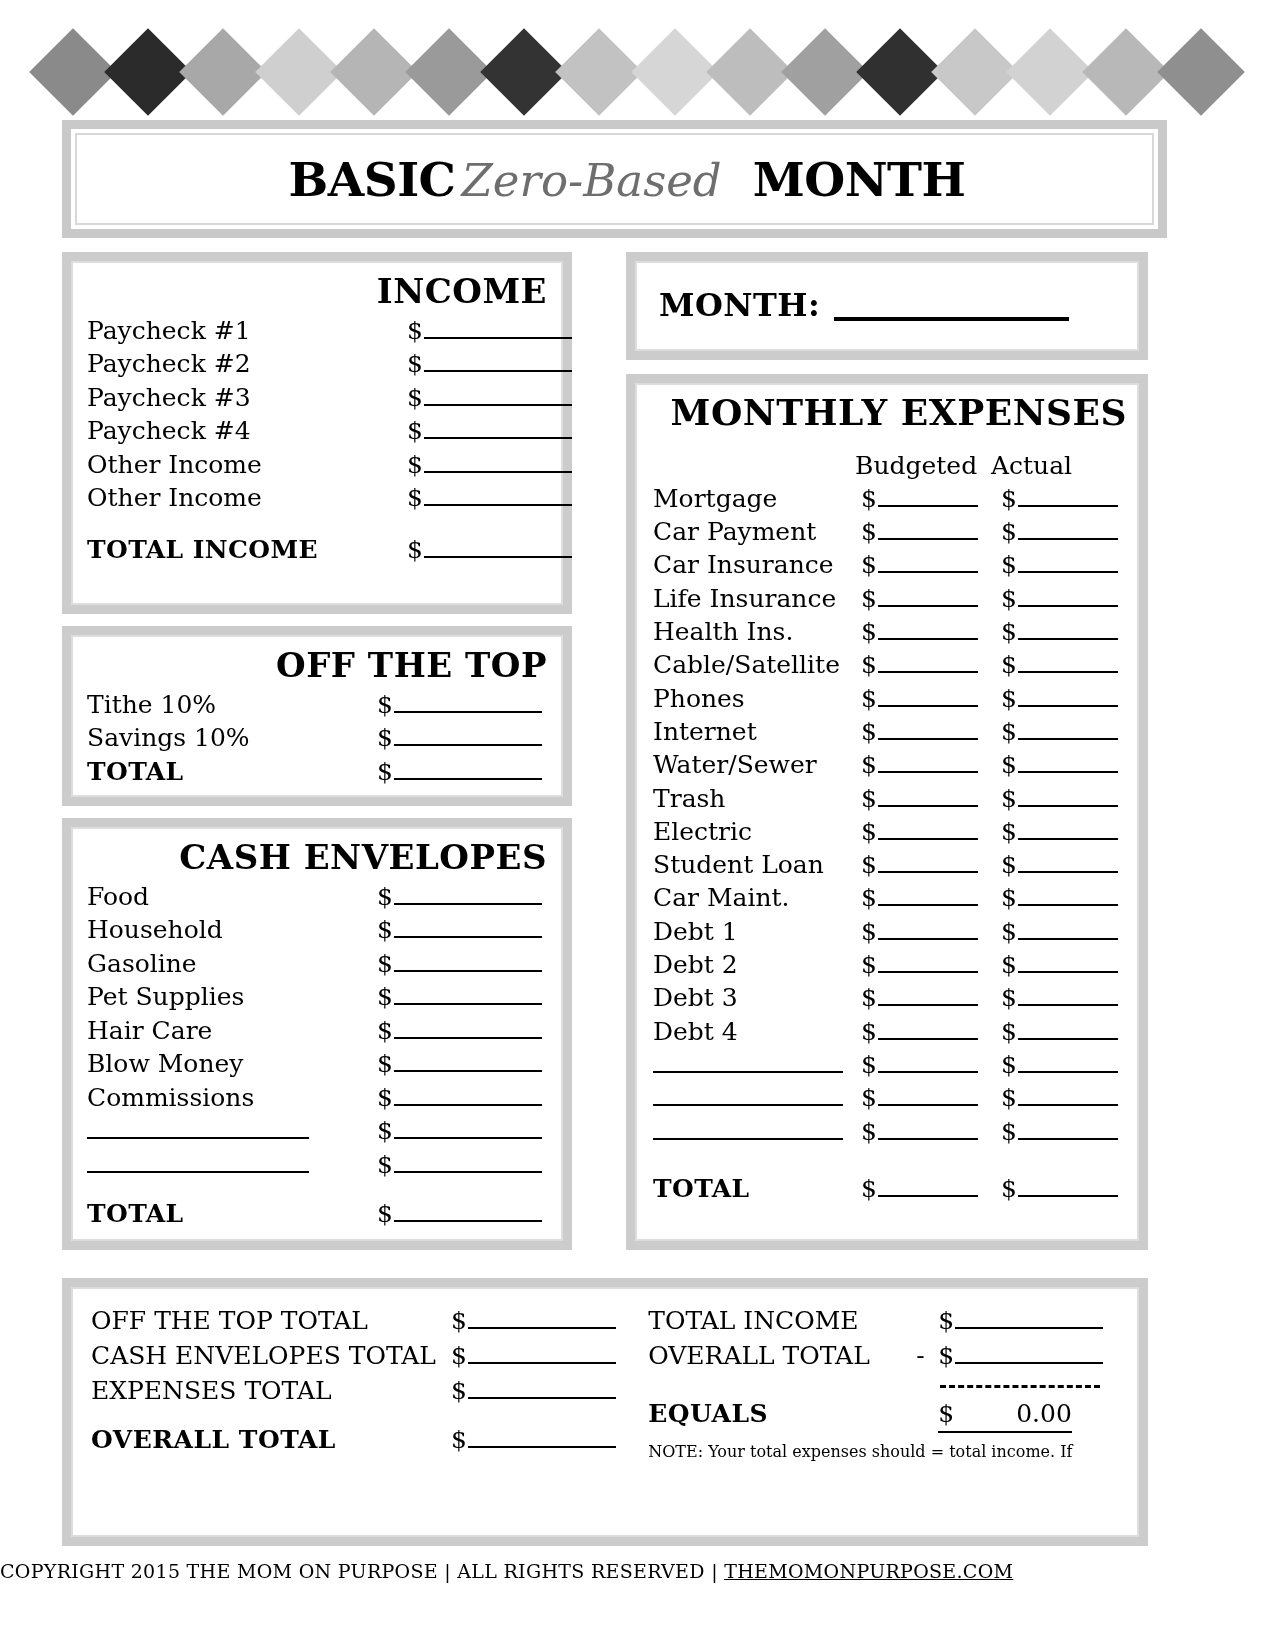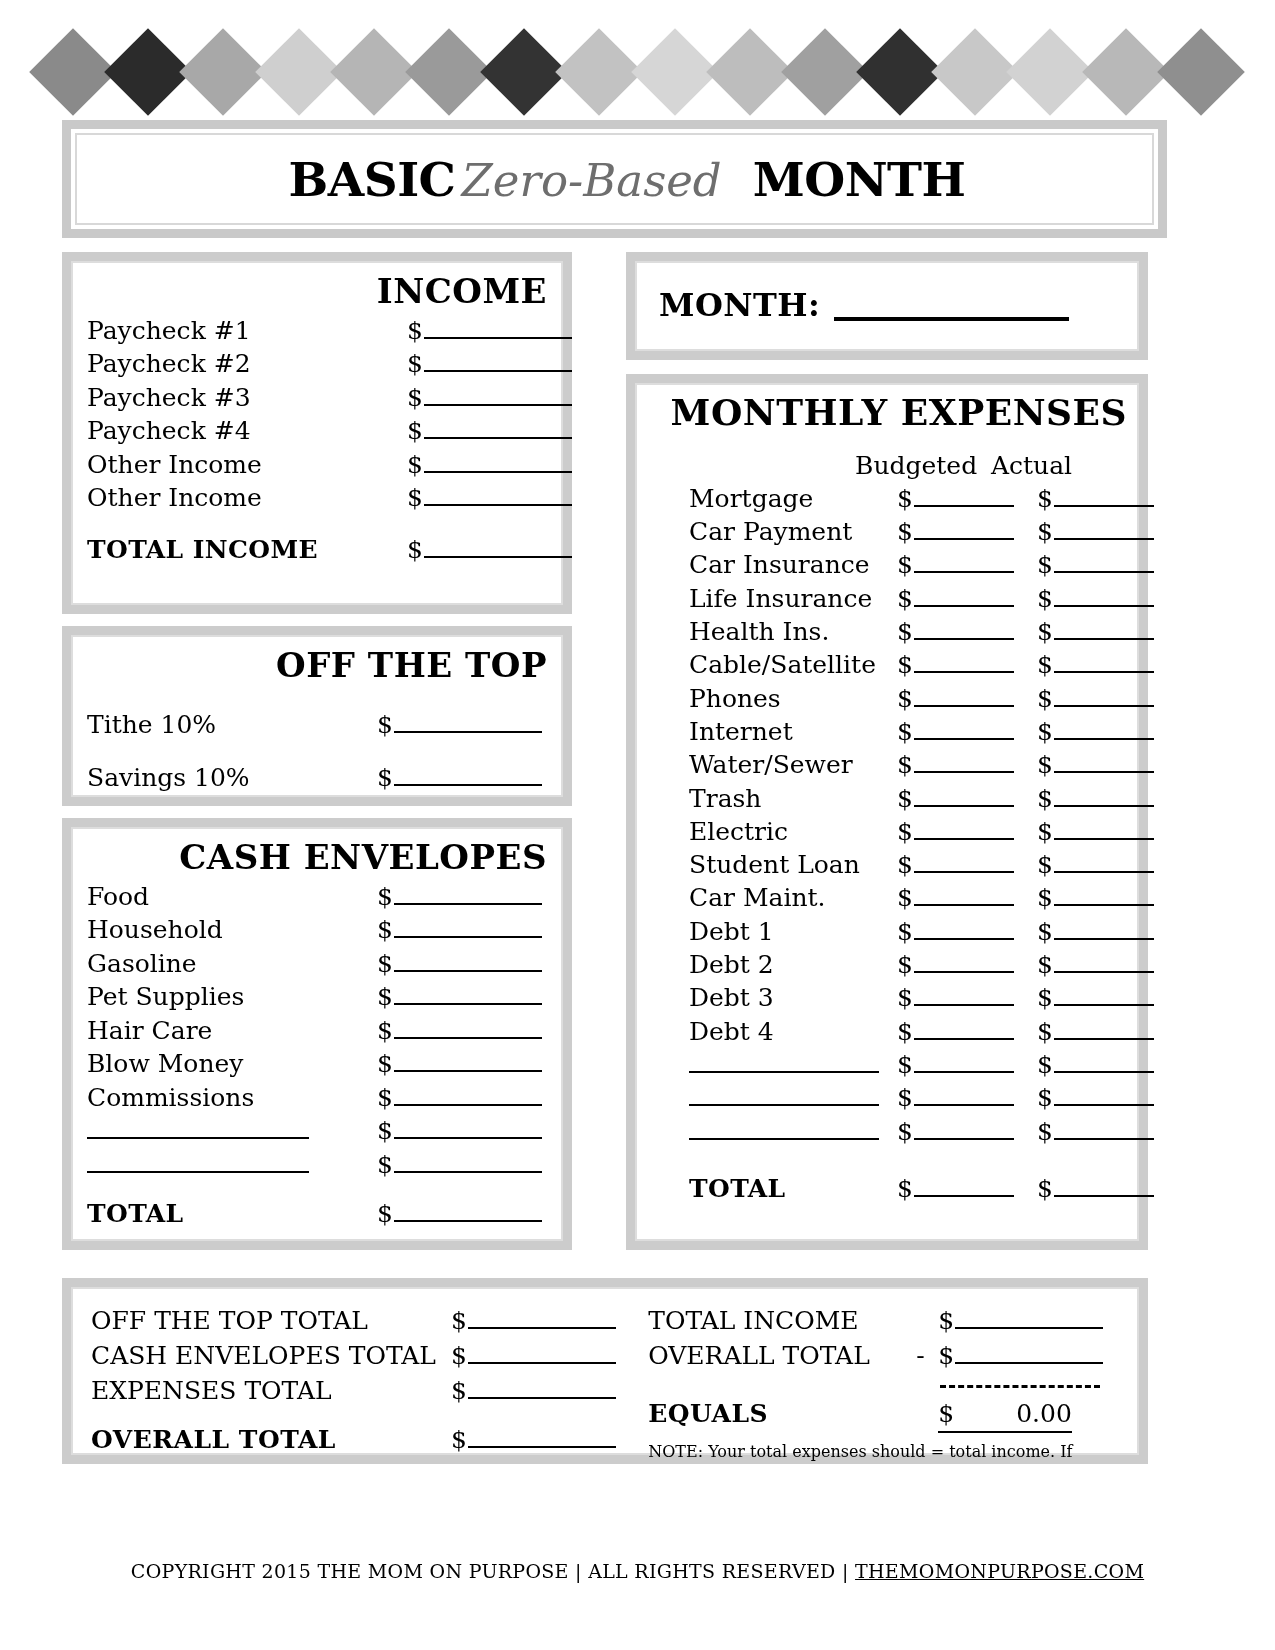--- a/index.html
+++ b/index.html
@@ -141,21 +141,21 @@
 
   
   #income-panel { left: 20px; top: 132px; width: 510px; height: 362px; }
   #income-panel .row .fill { width: 148px; }
   #income-panel .money { width: 170px; }
   #income-panel .lbl { width: 320px; }
 
   
   #ott-panel { left: 20px; top: 506px; width: 510px; height: 180px; }
   #ott-panel .row .fill { width: 148px; }
-  #ott-panel .lbl { width: 290px; margin-top: 20px; }
+  #ott-panel .lbl { width: 290px; }
 
   
   #cash-panel { left: 20px; top: 698px; width: 510px; height: 432px; }
   #cash-panel .row .fill { width: 148px; }
   #cash-panel .lbl { width: 290px; }
   #cash-panel .blank-label { width: 222px; }
 
   
   #month-panel { left: 584px; top: 132px; width: 522px; height: 108px; }
   #month-panel .panel-inner { display: flex; align-items: center; padding-left: 22px; }
@@ -180,28 +180,28 @@
   .exp-head .c-name { width: 208px; }
   .exp-head .c-bud  { width: 140px; }
   .exp-head .c-act  { width: 140px; }
   .exp-row {
     display: flex;
     align-items: baseline;
     font-size: 25px;
     line-height: 33.3px;
     font-family: "DejaVu Serif", serif;
   }
-  .exp-row .c-name { width: 208px; flex: 0 0 auto; margin-left: 36px; }
+  .exp-row .c-name { width: 208px; flex: 0 0 auto; }
   .exp-row .c-bud, .exp-row .c-act { width: 140px; flex: 0 0 auto; }
   .exp-row .fill { width: 100px; }
   .exp-row .blank-label { width: 190px; }
   .exp-row.bold .c-name { font-weight: 700; letter-spacing: 0.4px; }
 
   
-  #summary-panel { left: 20px; top: 1158px; width: 1086px; height: 186px; }
+  #summary-panel { left: 20px; top: 1158px; width: 1086px; height: 268px; }
   #summary-panel .panel-inner { padding: 14px 18px 10px 18px; display: flex; }
   .sum-col { font-size: 25px; }
   .sum-left { width: 560px; }
   .sum-right { width: 480px; padding-left: 8px; }
   .sum-row {
     display: flex;
     align-items: baseline;
     line-height: 35px;
     font-size: 25px;
   }
@@ -234,21 +234,21 @@
     overflow: hidden;
   }
   .sum-spacer { height: 14px; }
 
   
   .footer {
     position: absolute;
     left: 0;
     top: 1560px;
     width: 1275px;
-    text-align: center;
+    text-align: left;
     font-size: 19px;
     letter-spacing: 0.3px;
     font-family: "DejaVu Serif", serif;
   }
   .footer .u { text-decoration: underline; }
 </style>
 </head>
 <body>
 
 <div class="diamond-band">

